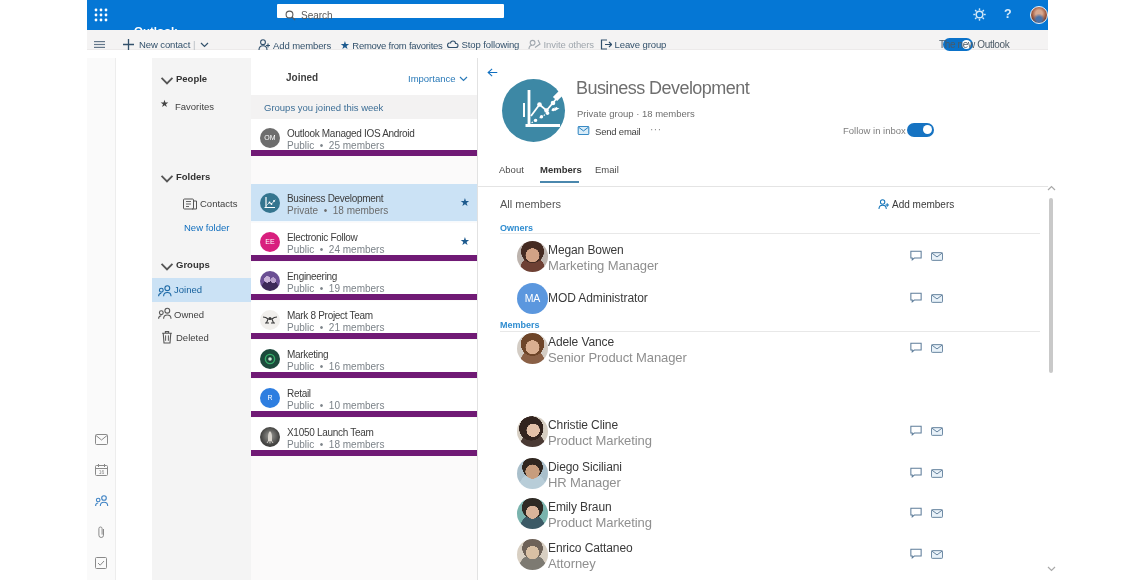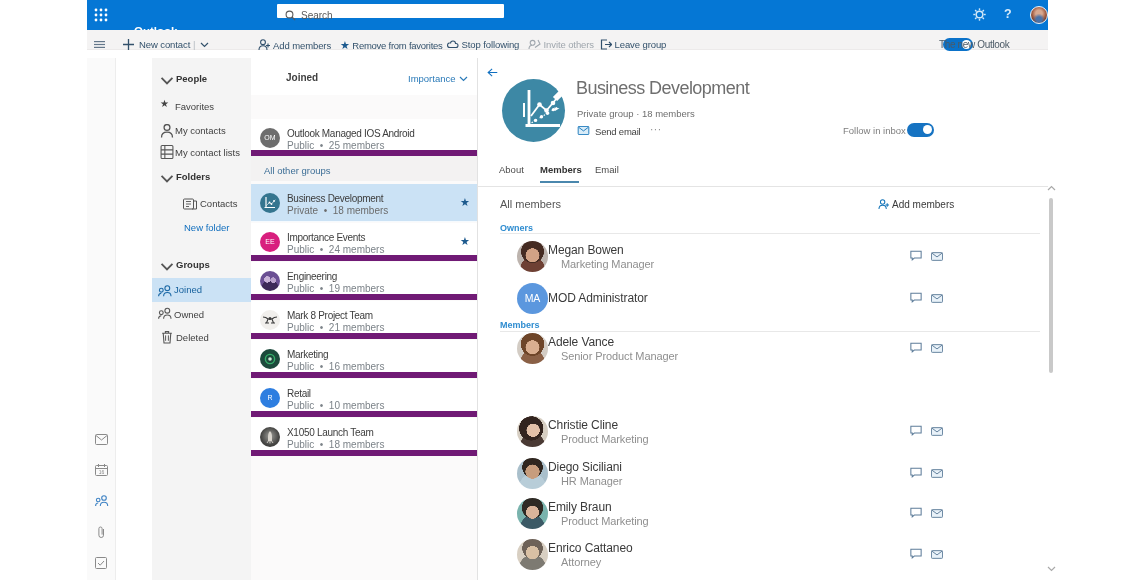--- a/index.html
+++ b/index.html
@@ -31,21 +31,21 @@
   .lrow { position:absolute; left:0; width:226px; height:38px; background:#fff; border-bottom:6px solid #701a75; }
   .lrow .av { position:absolute; left:9px; top:9px; width:20px; height:20px; border-radius:50%;
     color:#fff; font-size:7px; text-align:center; line-height:20px; }
   .lrow .t1 { position:absolute; left:36px; top:9px; font-size:10px; letter-spacing:-0.3px; color:#3d3d3d; white-space:nowrap; }
   .lrow .t2 { position:absolute; left:36px; top:21px; font-size:10px; color:#7c8389; white-space:nowrap; }
   .lrow .st { position:absolute; left:209px; top:12px; font-size:11px; color:#1d5a8e; }
   
   .mrow { position:absolute; left:0; width:570px; height:41px; }
   .mrow .av { position:absolute; left:27px; top:0; width:31px; height:31px; border-radius:50%;margin-left:12px; }
   .mrow .n1 { position:absolute; left:70px; top:2px; font-size:12px; letter-spacing:-0.1px; color:#3a3a3a; white-space:nowrap; }
-  .mrow .n2 { position:absolute; left:70px; top:17px; font-size:11px; letter-spacing:-0.1px; color:#8f8f8f; white-space:nowrap;margin-left:13px; }
+  .mrow .n2 { position:absolute; left:70px; top:17px; font-size:13px; letter-spacing:-0.1px; color:#8f8f8f; white-space:nowrap; }
   .mrow .ics { position:absolute; left:432px; top:6px; }
   .seclabel { position:absolute; left:22px; font-size:9px; font-weight:bold; color:#2e8cd0; }
   .secline { position:absolute; height:1px; background:#e8e8e8; }
 </style>
 </head>
 <body>
 <div id="app">
   <div id="topbar">
     <svg class="abs" style="left:7px;top:8px" width="14" height="14" viewBox="0 0 14 14">
       <g fill="#fff">
@@ -159,34 +159,20 @@
       <div class="navrow" style="top:8px;font-weight:bold;color:#333">
         <svg class="ic" style="top:8px" width="9" height="6" viewBox="0 0 9 6">
             <path d="M1 1l3.5 3.5L8 1" fill="none" stroke="#555" stroke-width="1.2"></path>
           </svg>
         <span class="tx" style="left:24px">People</span>
         </div>
       <div class="navrow" style="top:36px">
           <span class="ic" style="top:4px;font-size:10px;color:#444">★</span>
           <span class="tx">Favorites</span>
         </div>
-      <div class="navrow" style="top:60px">
-        <svg class="ic" style="top:6px" width="11" height="12" viewBox="0 0 11 12">
-            <circle cx="5.5" cy="3" r="2.5" fill="none" stroke="#555" stroke-width="1.1"></circle>
-            <path d="M0.8 11.5c0-2.8 2-4.5 4.7-4.5s4.7 1.7 4.7 4.5" fill="none" stroke="#555" stroke-width="1.1"></path>
-          </svg>
-        <span class="tx">My contacts</span>
-        </div>
-      <div class="navrow" style="top:82px">
-        <svg class="ic" style="top:5px" width="12" height="13" viewBox="0 0 12 13">
-            <rect x="0.5" y="0.5" width="11" height="12" rx="1" fill="none" stroke="#555" stroke-width="1"></rect>
-            <path d="M0.5 4.5h11M0.5 8.5h11M4 0.5v12" stroke="#555" stroke-width="1"></path>
-          </svg>
-        <span class="tx">My contact lists</span>
-        </div>
       <div class="navrow" style="top:106px;font-weight:bold;color:#333">
         <svg class="ic" style="top:8px" width="9" height="6" viewBox="0 0 9 6">
             <path d="M1 1l3.5 3.5L8 1" fill="none" stroke="#555" stroke-width="1.2"></path>
           </svg>
         <span class="tx" style="left:24px">Folders</span>
         </div>
       <div class="navrow" style="top:133px">
         <svg class="ic" style="left:31px;top:6px" width="14" height="11" viewBox="0 0 14 11">
             <rect x="0.5" y="0.5" width="10" height="10" rx="1" fill="none" stroke="#555" stroke-width="1"></rect>
             <path d="M3 3h5M3 5.5h5M3 8h3" stroke="#555" stroke-width="0.9"></path>
@@ -230,45 +216,45 @@
         </div>
     </div>
     <div id="list">
       <div class="abs" style="left:0;top:0;width:226px;height:37px;background:#fff">
         <span class="abs" style="left:35px;top:14px;font-size:10px;font-weight:bold;color:#3f3f3f">Joined</span>
         <span class="abs" style="left:157px;top:15px;font-size:9.5px;color:#2a7ab8">Importance</span>
         <svg class="abs" style="left:208px;top:18px" width="9" height="6" viewBox="0 0 9 6">
             <path d="M1 1l3.5 3.5L8 1" fill="none" stroke="#2a7ab8" stroke-width="1.2"></path>
           </svg>
       </div>
+      <div class="secband" style="top:37px;height:24px">
+          <span>Groups you joined this week</span>
+        </div>
       <div class="lrow" style="top:61px;height:37px">
         <div class="av" style="background:#6d6d6d">OM</div>
         <div class="t1">Outlook Managed IOS Android</div>
         <div class="t2">Public&nbsp; •&nbsp; 25 members</div>
       </div>
-      <div class="secband" style="top:98px;height:25px">
-          <span style="top:9px">All other groups</span>
-        </div>
       <div class="lrow" style="top:126px;background:#cbe2f5;border-bottom:1px solid #f5fafe">
         <div class="av" style="background:#35758f">
           <svg width="14" height="14" viewBox="0 0 14 14" style="margin-top:3px">
               <path d="M3 1v11M1.5 11.5H12" stroke="#fff" stroke-width="1.2" fill="none"></path>
               <path d="M3.5 9.5l3-3 2 1.5 4-4.5" stroke="#fff" stroke-width="1" fill="none" stroke-dasharray="1.5 1"></path>
               <circle cx="6.5" cy="6.5" r="0.9" fill="#fff"></circle>
               <circle cx="8.5" cy="8" r="0.9" fill="#fff"></circle>
               <circle cx="11" cy="5" r="0.9" fill="#fff"></circle>
             </svg>
         </div>
         <div class="t1">Business Development</div>
         <div class="t2" style="color:#6b6b6b">Private&nbsp; •&nbsp; 18 members</div>
         <div class="st">★</div>
       </div>
       <div class="lrow" style="top:165px">
         <div class="av" style="background:#d81f7e">EE</div>
-        <div class="t1">Importance Events</div>
+        <div class="t1">Electronic Follow</div>
         <div class="t2">Public&nbsp; •&nbsp; 24 members</div>
         <div class="st">★</div>
       </div>
       <div class="lrow" style="top:204px">
         <div class="av" style="background:radial-gradient(circle at 36% 42%,#c9b4d8 0 18%,transparent 19%),radial-gradient(circle at 66% 46%,#b9a2cc 0 16%,transparent 17%),radial-gradient(circle at 50% 90%,#3d2a58 0 42%,transparent 43%),#6a4f93"></div>
         <div class="t1">Engineering</div>
         <div class="t2">Public&nbsp; •&nbsp; 19 members</div>
       </div>
       <div class="lrow" style="top:243px">
         <div class="av" style="background:#f1efec">

